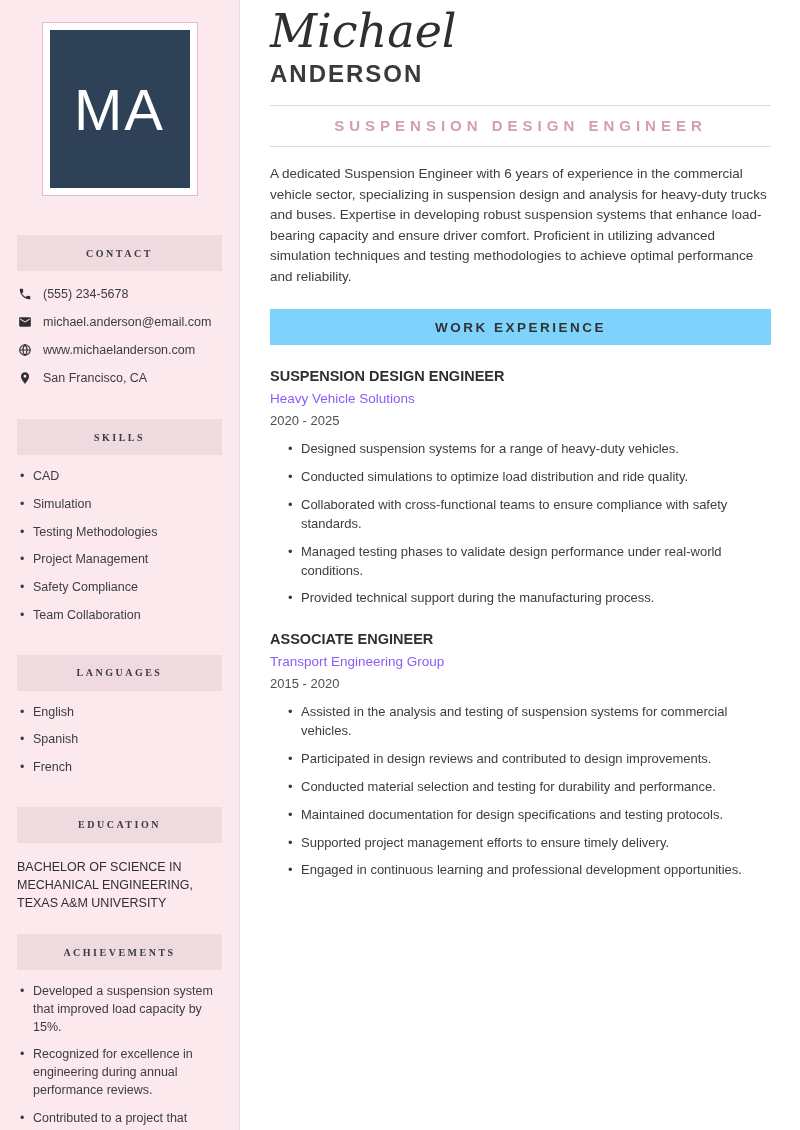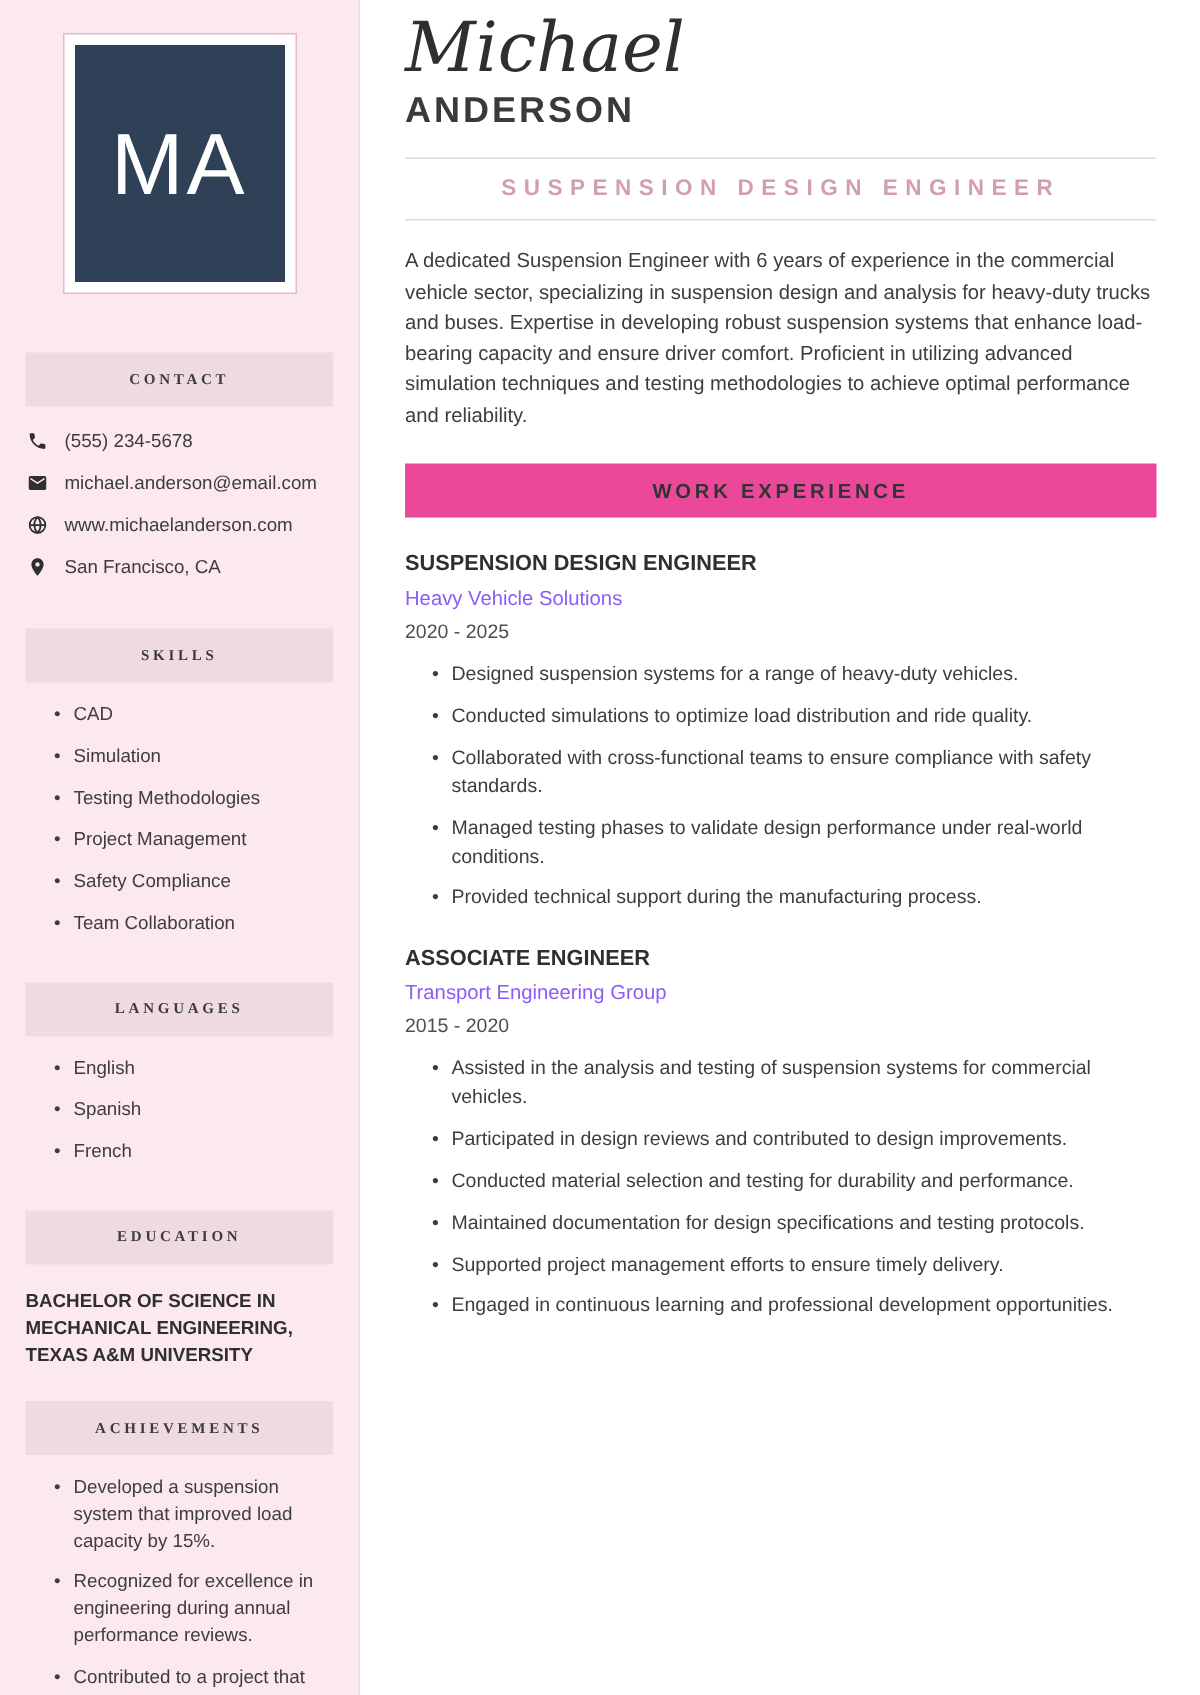--- a/index.html
+++ b/index.html
@@ -30,29 +30,29 @@
     background: #efdae0; margin: 0 17px; height: 36px;
     display: flex; align-items: center; justify-content: center;
     font-weight: bold; font-size: 10px; letter-spacing: 2.5px; color: #3b3b3b; font-family: Liberation Serif, serif;
   }
   .band-contact { margin-top: 39px; }
   .contact-list { padding: 16px 16px 4px 18px; }
   .contact-row { display: flex; align-items: center; margin-bottom: 14px; }
   .contact-row .icon { width: 14px; height: 14px; margin-right: 11px; flex-shrink: 0; display: inline-flex; }
   .contact-row .icon svg { width: 14px; height: 14px; }
   .contact-text { font-size: 12.5px; color: #3d3d3d; }
-  .bullet-list { list-style: none; padding: 13px 16px 4px 36px; }
+  .bullet-list { list-style: none; padding: 13px 16px 4px 20px; }
   .bullet-list li {
     position: relative; padding-left: 13px; margin-bottom: 10px;
     font-size: 12.5px; line-height: 1.42; color: #3d3d3d;
   }
   .bullet-list li::before { content: "•"; position: absolute; left: 0; color: #3d3d3d; }
   .band-gap { margin-top: 16px; }
   .edu-text {
-    margin: 15px 17px 0 17px; font-weight: bold; font-size: 12.5px;
+    margin: 15px 17px 0 17px; font-weight: normal; font-size: 12.5px;
     line-height: 1.45; color: #2f2f2f;
   }
 
   
   .main { flex: 1; padding: 7px 29px 0 30px; }
   .first-name {
     font-family: "DejaVu Serif", serif; font-style: italic;
     font-size: 46px; line-height: 1.05; color: #2f2f2f; font-weight: 500;
   }
   .last-name {
@@ -63,21 +63,21 @@
     border-top: 1px solid #dcdcdc; border-bottom: 1px solid #dcdcdc;
     margin-top: 17px; padding: 11px 0; text-align: center;
   }
   .headline {
     color: #d2a0ad; font-weight: bold; letter-spacing: 5px; font-size: 15px;
   }
   .summary {
     margin-top: 17px; font-size: 13.5px; line-height: 1.52; color: #3d3d3d;
   }
   .work-band {
-    background: #ec4899; height: 36px; margin-top: 22px;
+    background: #7dd3fc; height: 36px; margin-top: 22px;
     display: flex; align-items: center; justify-content: center;
     font-weight: bold; font-size: 13.5px; letter-spacing: 2.5px; color: #333333;
   }
   .job { margin-top: 23px; }
   .job-title { font-size: 14.5px; font-weight: bold; color: #2f2f2f; }
   .job-company { font-size: 13.5px; margin-top: 7px; color: #8b5cf6; }
   .job-dates { font-size: 13px; margin-top: 7px; color: #4f4f4f; }
   .job-bullets { list-style: none; padding: 12px 0 0 18px; }
   .job-bullets li {
     position: relative; padding-left: 13px; margin-bottom: 9px;

